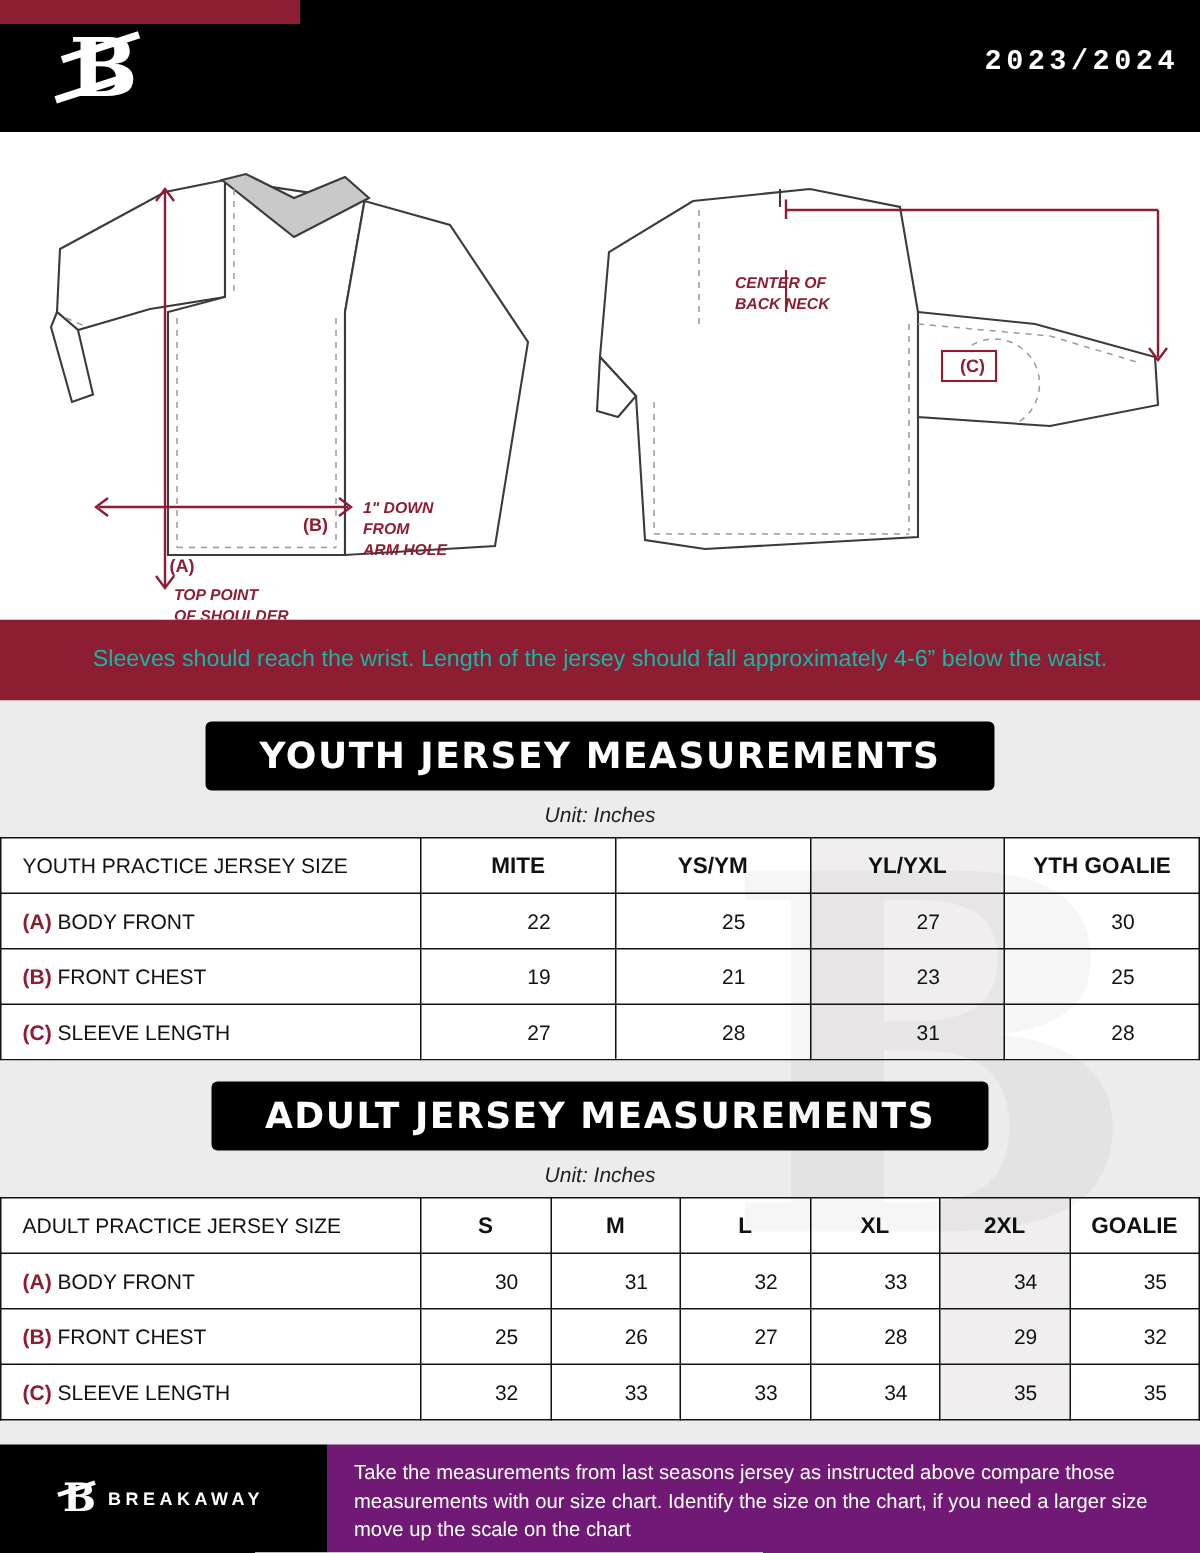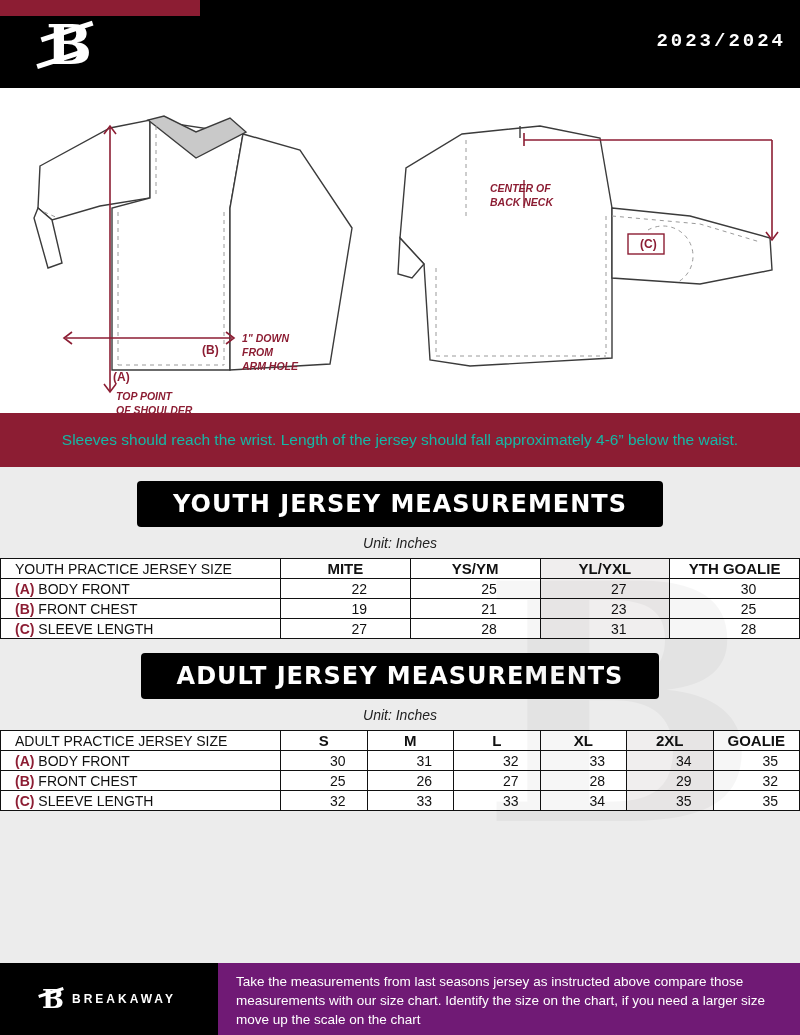--- a/index.html
+++ b/index.html
@@ -74,21 +74,21 @@
     padding: 8px 0 7px 0;
   }
 
   
   table {
     width: 100%; border-collapse: collapse; background: #ffffff;
     table-layout: fixed;
   }
   th, td {
     border: 1px solid #111111; text-align: center;
-    font-size: 13.5px; color: #111111; height: 20px;
+    font-size: 13.5px; color: #111111; height: 37px;
   }
   th.label-col, td.label-col {
     text-align: left; padding-left: 14px; width: 280px;
   }
   th { font-weight: normal; font-size: 14px; }
   th.size-head { font-weight: bold; font-size: 15px; }
   .tag { color: #8c1d33; font-weight: bold; }
   tbody td { font-size: 14px; padding-left: 28px; }
   .shade { background: #f0eeee; }
 

